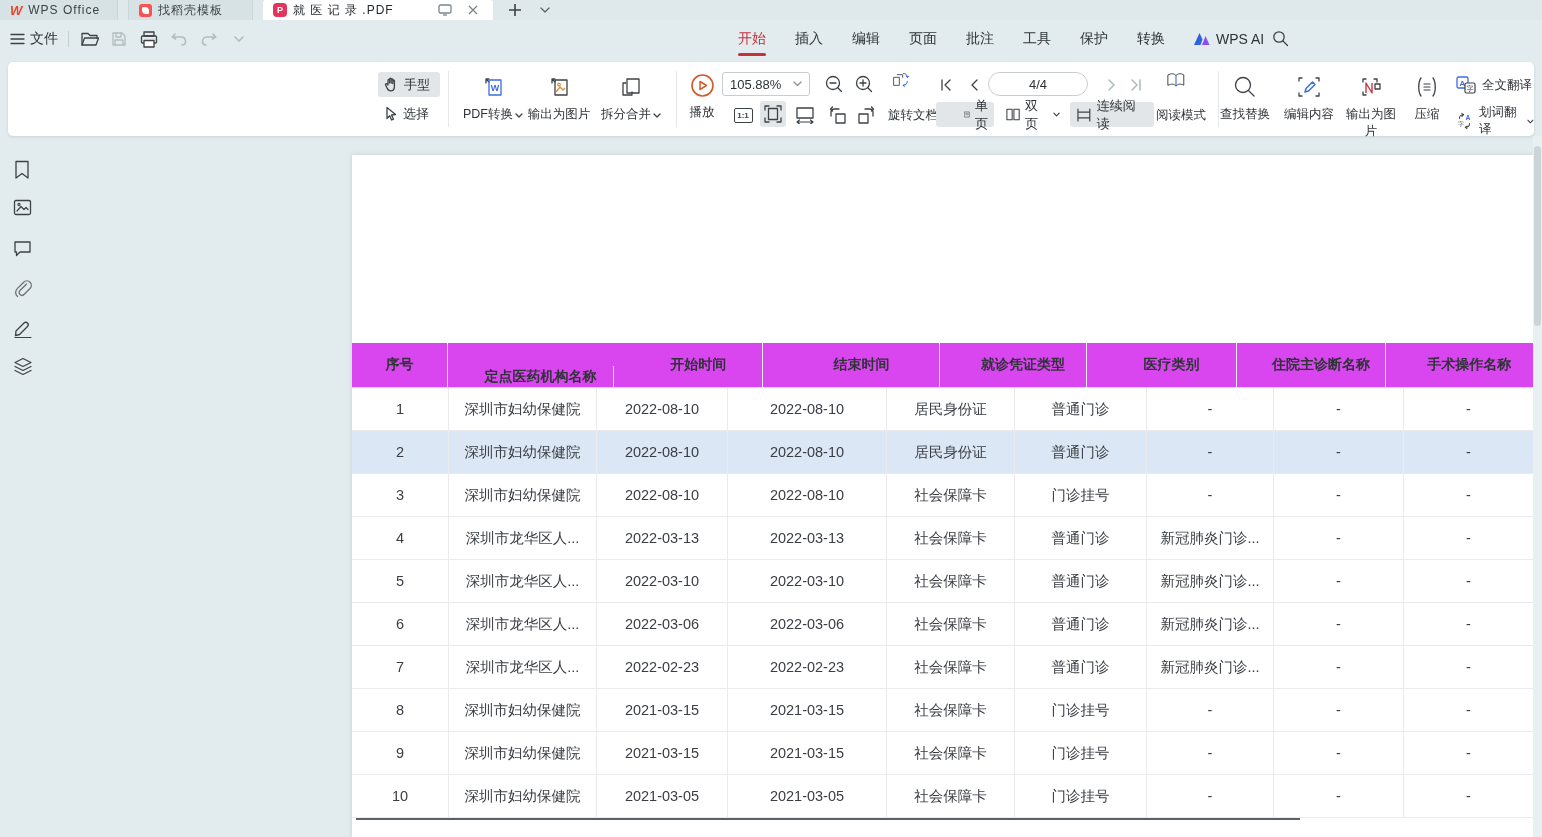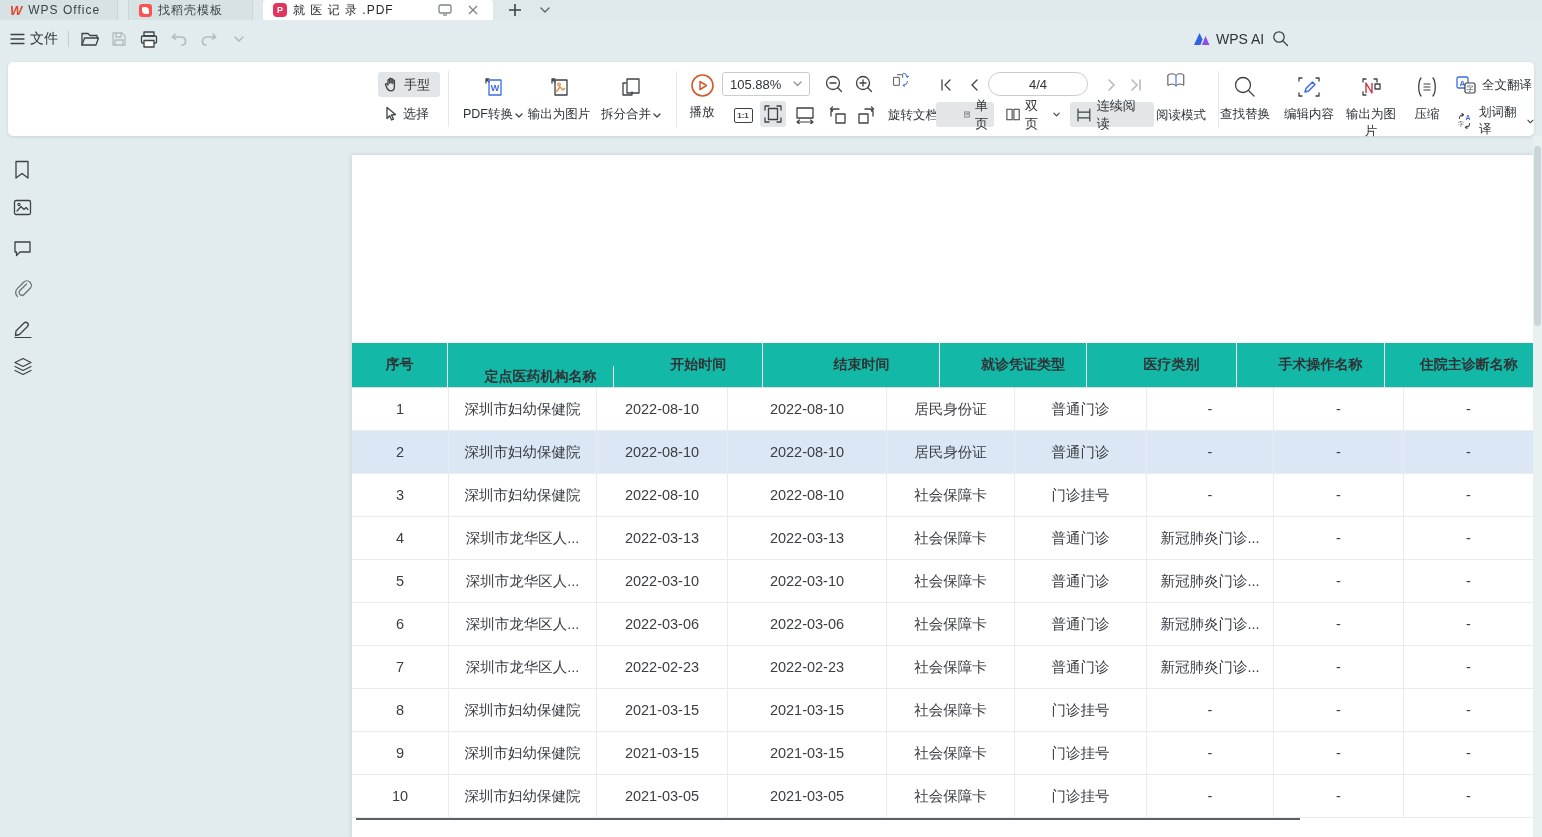--- a/index.html
+++ b/index.html
@@ -58,21 +58,21 @@
 
   
   .docarea { position:absolute; left:45px; top:136px; width:1497px; height:701px; }
   .page { position:absolute; left:307px; top:19px; width:1181px; height:682px; background:#ffffff; box-shadow:0 0 4px rgba(100,115,125,.25); }
   .scrolltrack { position:absolute; right:0; top:0; width:9px; height:701px; background:#e8f0f2; }
   .scrollthumb { position:absolute; right:1px; top:10px; width:7px; height:180px; border-radius:4px; background:#c9d5d9; }
 
   
   .doc-table { position:absolute; left:0; top:188px; width:1181px; font-size:14.5px; color:#3a3e44; }
   .tr { display:flex; }
-  .tr.head { height:45px; background:#14b8a6; font-weight:bold; color:#2f3338; font-size:14px; border-bottom:1px solid #d9dce1;gap:20px; }
+  .tr.head { height:45px; background:#d946ef; font-weight:bold; color:#2f3338; font-size:14px; border-bottom:1px solid #d9dce1;gap:20px; }
   .tr.body { height:43px; border-bottom:1px solid #e9ebee; background:#fff; }
   .tr.body.hl { background:#dbe7f4; }
   .td { display:flex; align-items:center; justify-content:center; border-right:1px solid #e9ebee; overflow:hidden; white-space:nowrap; }
   .td:last-child { border-right:none; }
   .bottomline { position:absolute; left:4px; top:663px; width:944px; height:2px; background:#5c6167; }
 
   svg { display:block; }
   .g-stroke-thin { stroke:#3c4246; stroke-width:1.3; fill:none; stroke-linecap:round; stroke-linejoin:round; }
   .g-gray { stroke:#b3bcbf; stroke-width:1.6; fill:none; stroke-linecap:round; }
   .g-blue { stroke:#3d6be0; stroke-width:1.5; fill:none; stroke-linecap:round; stroke-linejoin:round; }
@@ -162,20 +162,30 @@
             <path d="M14.5,5 H6 C3,5 1.5,7 1.5,9.5 C1.5,12 3,13 5,13" class="g-gray"></path>
           </svg>
       </span>
       <span class="mini-ic">
         <svg width="10" height="6" viewBox="0 0 10 6">
             <path d="M1,1 L5,5 L9,1" class="g-gray"></path>
           </svg>
       </span>
     </div>
 
+    <div class="menu-items" id="menu-items">
+        <div class="menu-item active">开始</div>
+        <div class="menu-item">插入</div>
+        <div class="menu-item">编辑</div>
+        <div class="menu-item">页面</div>
+        <div class="menu-item">批注</div>
+        <div class="menu-item">工具</div>
+        <div class="menu-item">保护</div>
+        <div class="menu-item">转换</div>
+      </div>
 
     <div class="wps-ai">
       <svg width="16" height="14" viewBox="0 0 16 14">
         <polygon points="0,13 5.5,1 8.5,7.5 6.5,13" fill="#2f62e0"></polygon>
         <polygon points="8,13 11.5,4 15.5,13" fill="#8a4df0"></polygon>
       </svg>
       <span>WPS AI</span>
     </div>
     <span class="mb-search mini-ic">
       <svg width="17" height="17" viewBox="0 0 17 17">
@@ -468,22 +478,22 @@
   <div class="docarea">
     <div class="page">
       <div class="doc-table" id="doc-table">
           <div class="tr head">
             <div class="td" style="width: 97px;">序号</div>
             <div class="td" style="width: 148px; margin-top: 23px;">定点医药机构名称</div>
             <div class="td" style="width: 131px;">开始时间</div>
             <div class="td" style="width: 159px;">结束时间</div>
             <div class="td" style="width: 128px;">就诊凭证类型</div>
             <div class="td" style="width: 132px;">医疗类别</div>
+            <div class="td" style="width: 130px;">住院主诊断名称</div>
             <div class="td" style="width: 129px;">手术操作名称</div>
-            <div class="td" style="width: 130px;">住院主诊断名称</div>
           </div>
           <div class="tr body">
             <div class="td" style="width: 97px;">1</div>
             <div class="td" style="width: 148px;">深圳市妇幼保健院</div>
             <div class="td" style="width: 131px;">2022-08-10</div>
             <div class="td" style="width: 159px;">2022-08-10</div>
             <div class="td" style="width: 128px;">居民身份证</div>
             <div class="td" style="width: 132px;">普通门诊</div>
             <div class="td" style="width: 127px;">-</div>
             <div class="td" style="width: 130px;">-</div>

